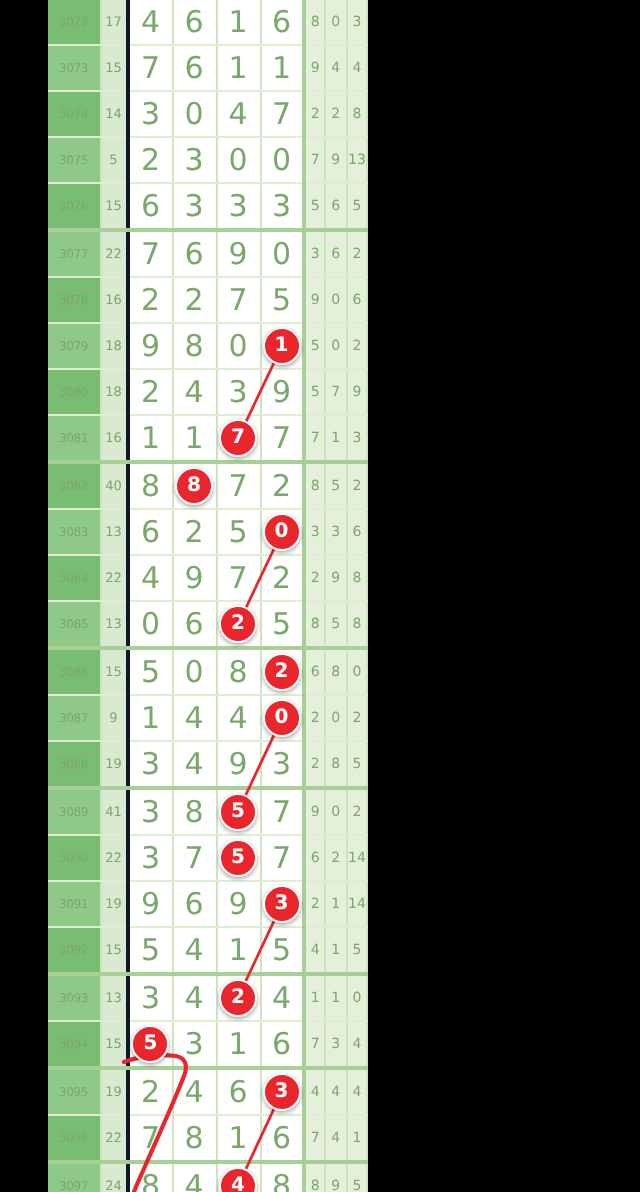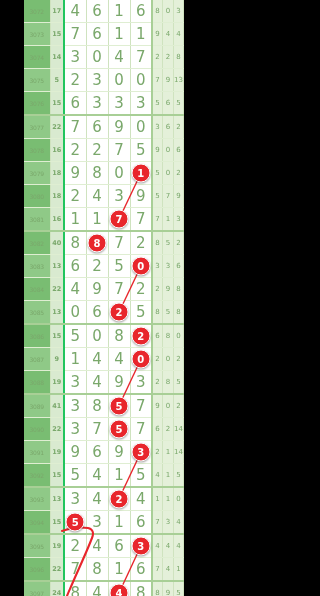--- a/index.html
+++ b/index.html
@@ -47,21 +47,21 @@
     border-right:1px solid #bcd9ab;
   }
   td.digit{
     background:#ffffff;color:#6f9e62;font-size:15px;font-weight:400;
     position:relative;
   }
   td.stat{
     background:#e4f0d9;color:#a9c99a;font-size:7px;
   }
   td.digit.lastd{border-right:2px solid #a8cf96;}
-  td.sum.lastsum{border-right:2px solid #22c55e;font-weight:bold;}
+  td.sum.lastsum{border-right:2px solid #0f172a;}
   tr.grp td{border-bottom:2px solid #a8cf96;}
 
   .marker{
     position:absolute;left:50%;top:50%;
     transform:translate(-50%,-50%);
     width:17px;height:17px;border-radius:50%;
     background:#e8262c;color:#fff;
     font-size:10px;font-weight:bold;
     display:flex;align-items:center;justify-content:center;
     box-shadow:0 1px 2px rgba(0,0,0,0.35);

